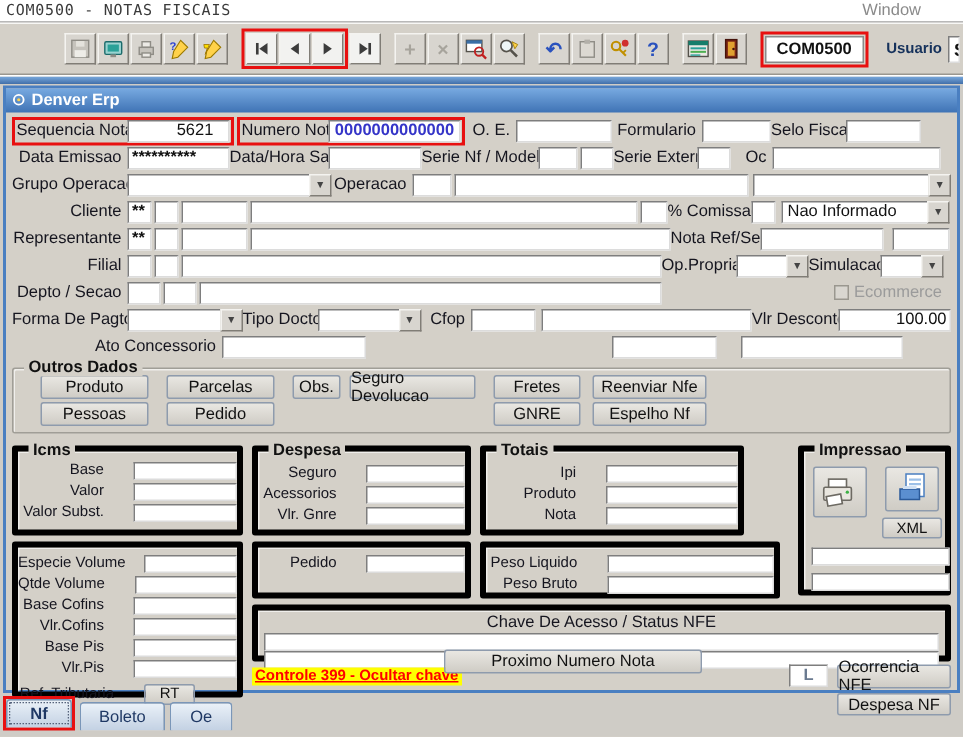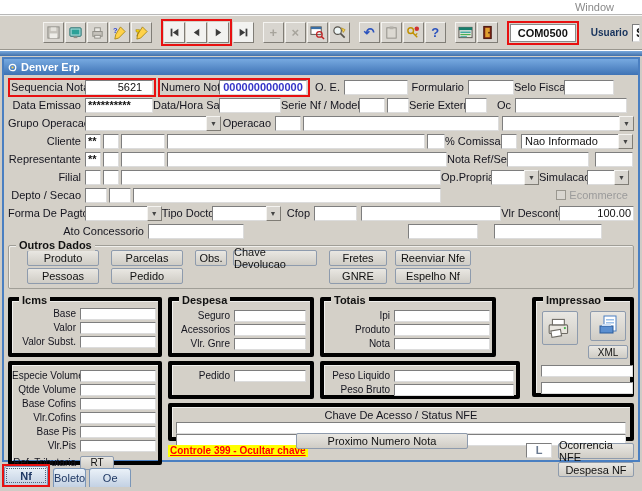--- a/index.html
+++ b/index.html
@@ -35,37 +35,38 @@
   .fld{background:#fff;border:1px solid;border-color:#7e7e7e #dcdcdc #dcdcdc #7e7e7e;height:15px;font-size:11px;line-height:13px;padding:0 2px;color:#111;overflow:hidden;white-space:nowrap;}
   .fld.ctr{text-align:center;} .fld.rt{text-align:right;}
   .dd{display:flex;height:15px;}
   .dd .box{background:#fff;border:1px solid;border-color:#7e7e7e #dcdcdc #dcdcdc #7e7e7e;border-right:none;flex:1;font-size:11px;line-height:13px;padding:0 3px;color:#111;overflow:hidden;white-space:nowrap;}
   .dd .arr{width:15px;background:#d8d5cf;border:1px solid;border-color:#f4f3f0 #807d76 #807d76 #f4f3f0;font-size:7px;color:#444;display:flex;align-items:center;justify-content:center;}
   .dd .arr::after{content:"▼";}
   .cb{width:10px;height:10px;background:#d9d6d0;border:1px solid #9a978f;margin-right:3px;}
   .dislbl{font-size:11px;color:#9b9b9b;}
   .grp{position:absolute;border:4px solid #000000;border-radius:2px;box-shadow:inset 1px 1px 0 rgba(255,255,255,.65);}
   .gtitle{position:absolute;top:-7px;left:7px;background:var(--c-panel_gray);padding:0 3px;font-size:11px;font-weight:bold;color:#111;}
-  .frow{display:flex;align-items:center;height:13px;margin-top:1px;}
+  .frow{display:flex;align-items:center;height:13px;margin-top:1px;gap:16px;}
   .frow .lbl{font-size:10px;}
   .sfld{height:12px;font-size:10px;line-height:10px;}
   .btn{background:linear-gradient(#e9e7e2,#cfccc5);border:1px solid #8e9bad;border-radius:2px;font-size:11px;color:#111;display:inline-flex;align-items:center;justify-content:center;height:16px;}
   .odrow{display:flex;align-items:center;height:18px;}
   .bottom{position:relative;height:172px;margin-top:4px;}
   .controle{position:absolute;background:var(--c-alert_highlight);color:var(--c-alert_text);font-size:10px;font-weight:bold;text-decoration:underline;padding:0 2px;line-height:12px;}
   .chavelbl{text-align:center;font-size:11px;color:#15151f;margin-top:2px;}
   .tabstrip{position:absolute;left:2px;top:464px;display:flex;align-items:flex-end;gap:3px;}
-  .tab{background:linear-gradient(#eaf1f8,#c3d1e3);border:1px solid #7a96b8;border-bottom:none;border-radius:3px 3px 0 0;height:19px;display:inline-flex;align-items:center;justify-content:center;font-size:11px;color:#1f3864;padding:0 0;}
+  .tab{background:linear-gradient(#eaf1f8,#c3d1e3);border:1px solid #7a96b8;border-bottom:none;border-radius:3px 3px 0 0;height:19px;display:inline-flex;align-items:center;justify-content:center;font-size:11px;color:#1f3864;padding:0 12px;}
   .tab.active{font-weight:bold;outline:1px dotted #55627a;outline-offset:-3px;}
   .tabannot{border:2px solid var(--c-annotation);display:inline-flex;}
 </style>
 </head>
 <body>
 
 <div class="titlebar">
+  <span class="wt">COM0500 - NOTAS FISCAIS</span>
   <span class="wm">Window</span>
 </div>
 
 <div class="toolbar">
   <span class="tsp"></span>
   <div class="tgrp">
     <div class="tbtn">
         <span>
           <svg width="15" height="15" viewBox="0 0 16 16">
             <rect x="2" y="2" width="12" height="12" fill="#c6c3bc" stroke="#8f8d86"></rect>
@@ -361,21 +362,21 @@
       <div class="fld" style="width:70px;margin-left:164px;"></div>
       <div class="fld" style="width:108px;margin-left:16px;"></div>
     </div>
 
     <div style="position:relative;border:1px solid #a09e97;border-radius:2px;box-shadow:inset 1px 1px 0 rgba(255,255,255,.65);margin-top:6px;height:44px;padding:3px 0 0 0;">
       <span class="gtitle">Outros Dados</span>
       <div class="odrow">
         <span class="btn" style="width:72px;margin-left:18px;">Produto</span>
         <span class="btn" style="width:72px;margin-left:12px;">Parcelas</span>
         <span class="btn" style="width:32px;margin-left:12px;">Obs.</span>
-        <span class="btn" style="width:84px;margin-left:6px;">Chave Devolucao</span>
+        <span class="btn" style="width:84px;margin-left:6px;">Seguro Devolucao</span>
         <span class="btn" style="width:58px;margin-left:12px;">Fretes</span>
         <span class="btn" style="width:76px;margin-left:8px;">Reenviar Nfe</span>
       </div>
       <div class="odrow">
         <span class="btn" style="width:72px;margin-left:18px;">Pessoas</span>
         <span class="btn" style="width:72px;margin-left:12px;">Pedido</span>
         <span class="btn" style="width:58px;margin-left:146px;">GNRE</span>
         <span class="btn" style="width:76px;margin-left:8px;">Espelho Nf</span>
       </div>
     </div>

